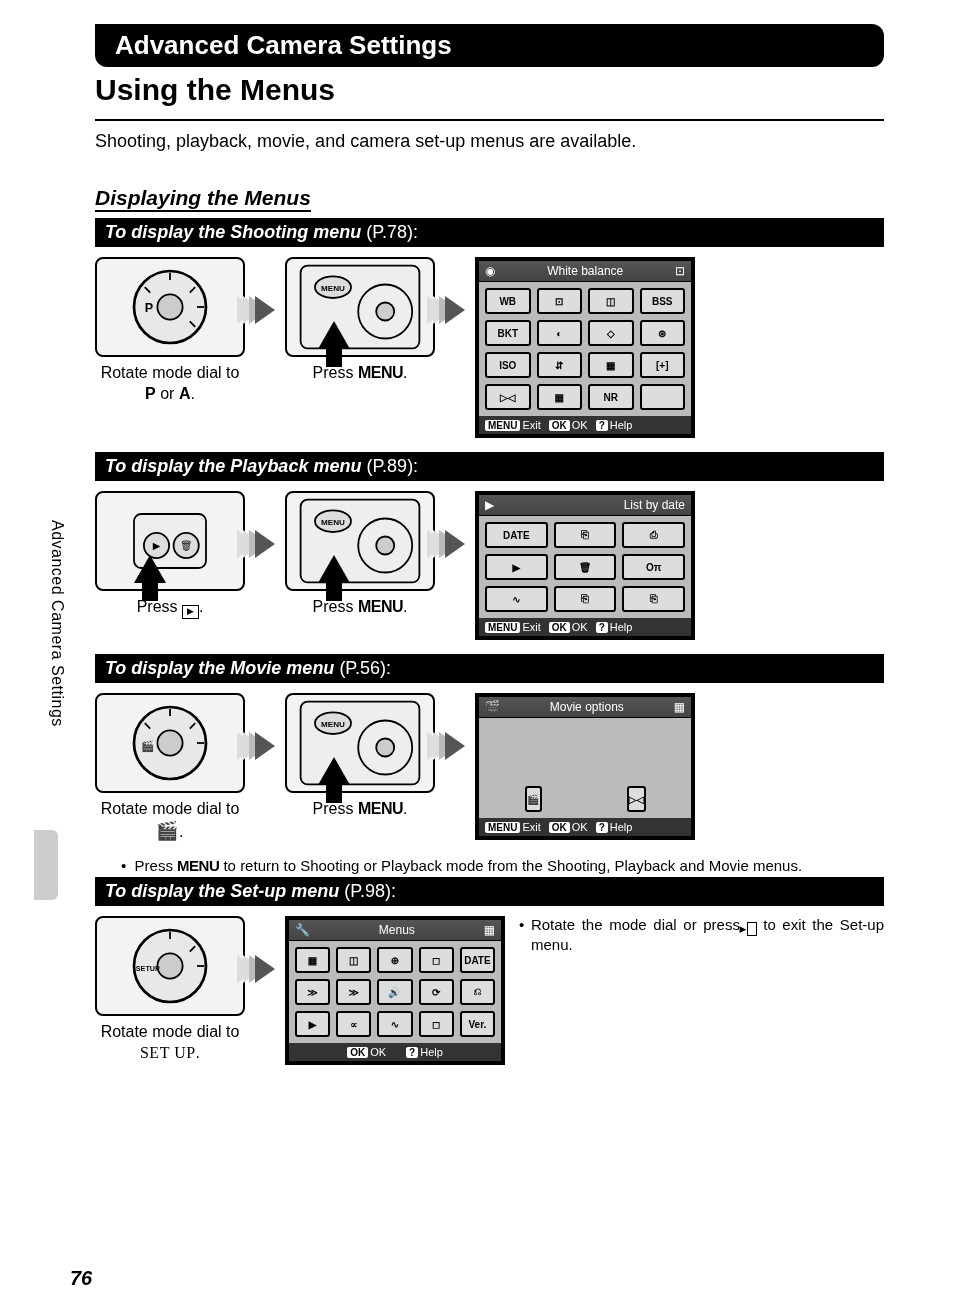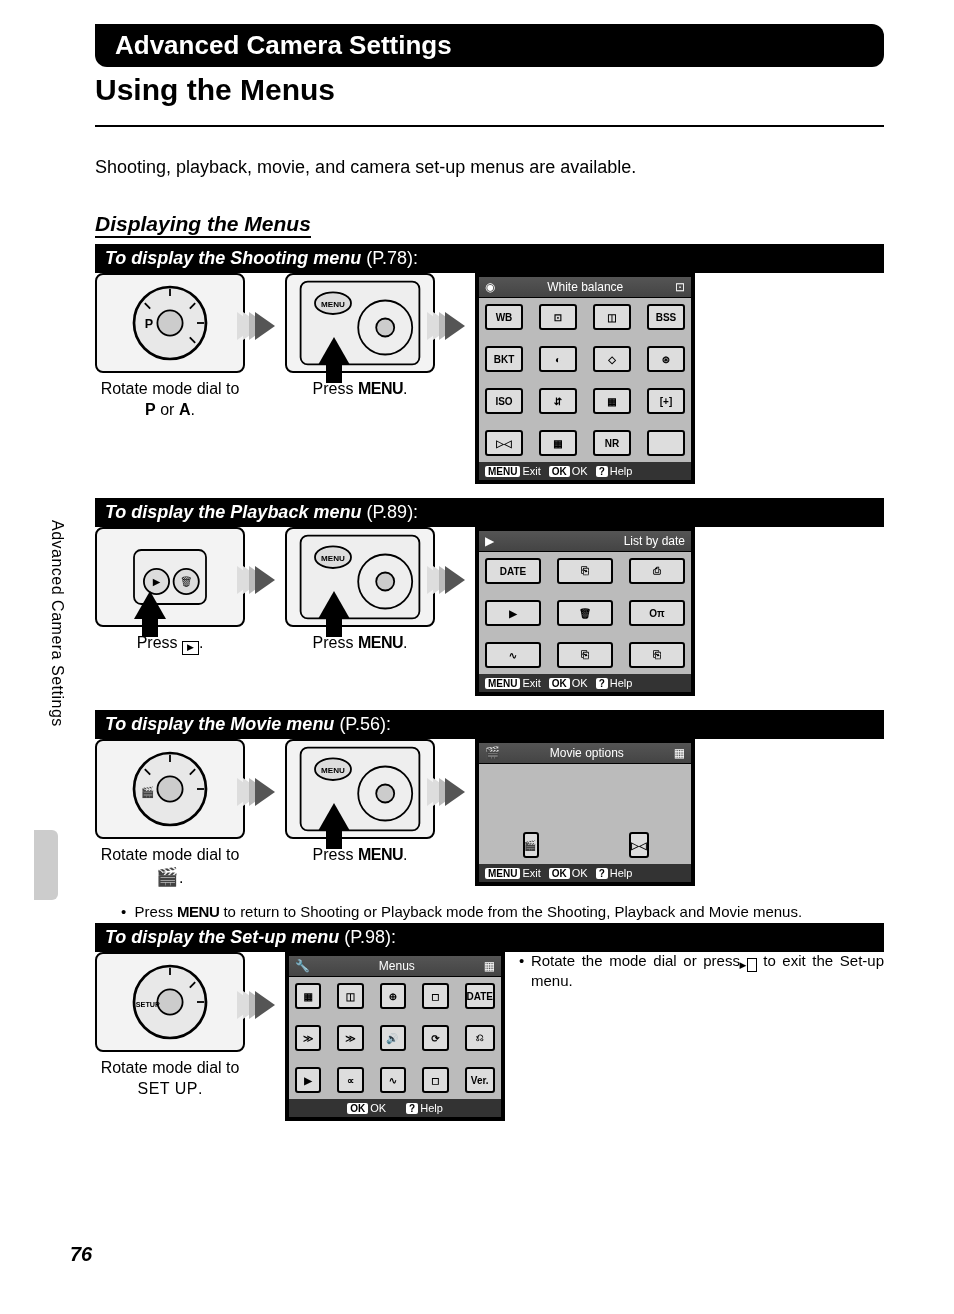--- a/index.html
+++ b/index.html
@@ -19,37 +19,38 @@
     padding: 6px 20px;
     font-weight: bold;
     font-size: 26px;
     margin-bottom: 6px;
     width: 100%;
   }
   .section-title {
     font-weight: bold;
     font-size: 30px;
     border-bottom: 2px solid #000;
-    padding-bottom: 18px;
-    margin-bottom: 30px;
+    padding-bottom: 12px;
+    margin-bottom: 10px;
   }
   .intro { font-size: 18px; margin-bottom: 34px; }
   .subhead {
     font-style: italic;
     font-weight: bold;
     font-size: 21px;
     border-bottom: 2px solid #000;
     display: inline-block;
     margin-bottom: 6px;
   }
   .black-bar {
     background: #000;
     color: #fff;
     font-size: 18px;
     padding: 4px 10px;
+    margin-bottom: 10px;
   }
   .black-bar .bold { font-weight: bold; font-style: italic; }
   .row {
     display: flex;
     align-items: flex-start;
     gap: 6px;
     margin-bottom: 14px;
   }
   .step { text-align: center; font-size: 16px; }
   .illus {
@@ -84,21 +85,21 @@
     display:flex; justify-content:space-between;
     padding:3px 6px; font-size:12px;
     background: linear-gradient(#555,#444);
     border-bottom:1px solid #000;
   }
   .screen-body {
     background:#bbb;
     padding:6px;
     display:grid;
     grid-template-columns: repeat(4, 1fr);
-    gap:16px;
+    gap:6px;
     min-height: 100px;
   }
   .ic {
     background:#ddd;
     border:2px solid #000;
     border-radius:3px;
     height:26px;
     display:flex;align-items:center;justify-content:center;
     font-size:10px;font-weight:bold;color:#000;
   }
@@ -125,27 +126,27 @@
   }
   .side-nub {
     position:absolute;
     left:34px; top:830px;
     width:24px; height:70px;
     background:#ccc;
     border-radius: 0 6px 6px 0;
   }
   .page-num {
     position:absolute;
-    left:70px; bottom:48px;
+    left:70px; bottom:24px;
     font-style:italic;
     font-weight:bold;
     font-size:20px;
   }
   .menu-word { font-weight:bold; font-family: Arial Narrow, Arial; letter-spacing:-0.5px; }
-  .setup-word { font-family: Liberation Sans, sans-serif; letter-spacing:0.5px; }
+  .setup-word { font-family: Liberation Serif, serif; letter-spacing:0.5px; }
   .play-icon { display:inline-flex;border:1.5px solid #000;padding:0 4px;height:14px;align-items:center;vertical-align:-2px; }
   .play-icon::before { content:"▶"; font-size:9px; }
   .movie-glyph { font-size:18px; }
   
   .dial svg { width:90px; height:90px; }
   .menu-press svg { width:130px;height:90px; }
   .big-arrow-up {
     position:absolute; bottom:6px; left:50%; transform:translateX(-50%);
     width:0;height:0;
     border-left:16px solid transparent;

